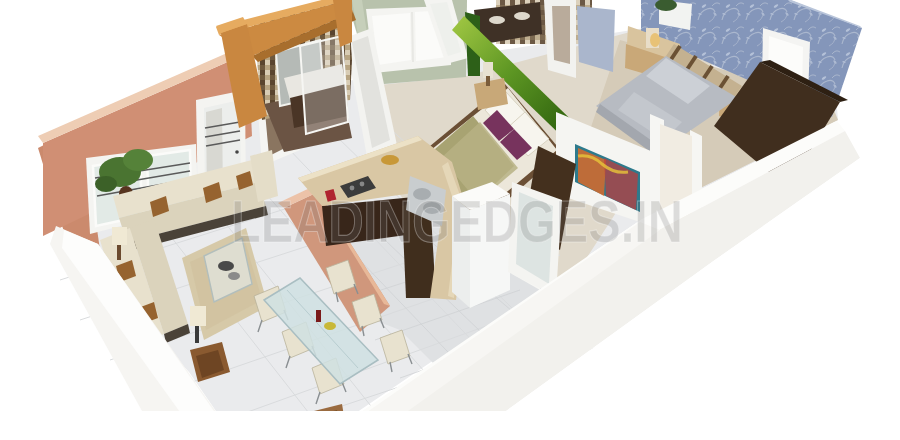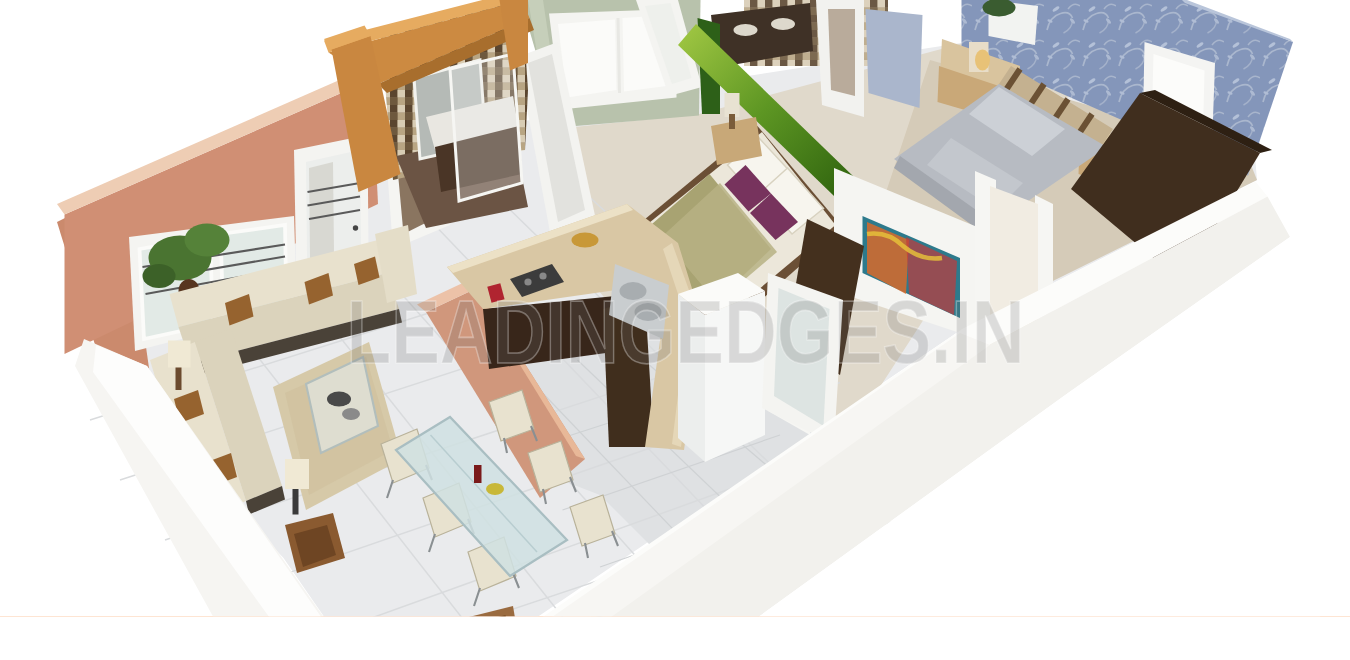--- a/index.html
+++ b/index.html
@@ -1,16 +1,16 @@
 <!DOCTYPE html>
 <html><head>
 <meta charset="utf-8">
 <style>
   html,body{margin:0;padding:0;background:#ffffff;}
-  #stage{position:relative;width:900px;height:411px;overflow:hidden;background:#f97316;
+  #stage{position:relative;width:900px;height:411px;overflow:hidden;background:#d946ef;
          font-family:"Liberation Sans", sans-serif;}
 </style>
 </head>
 <body>
 <div id="stage">
 <svg width="900" height="440" viewBox="0 0 900 440">
 <defs>
   <linearGradient id="greenWall" x1="0" y1="0" x2="1" y2="1">
     <stop offset="0" stop-color="#a3c944"></stop>
     <stop offset="0.42" stop-color="#5d9623"></stop>

